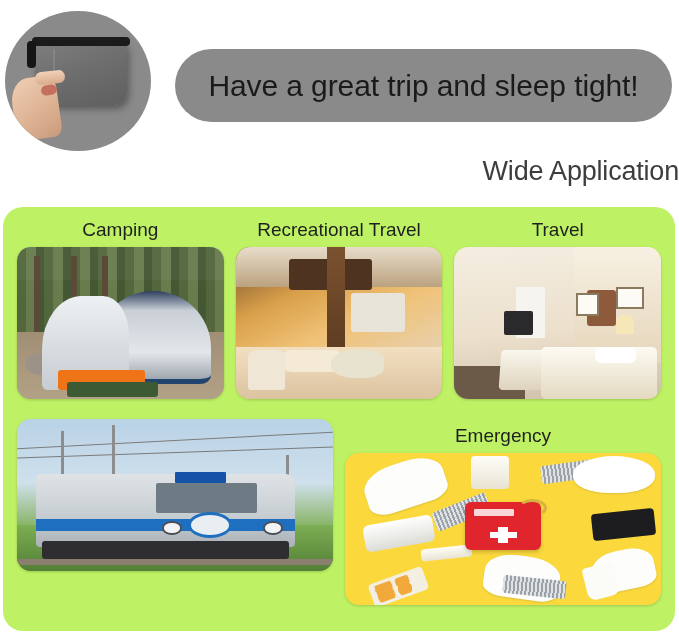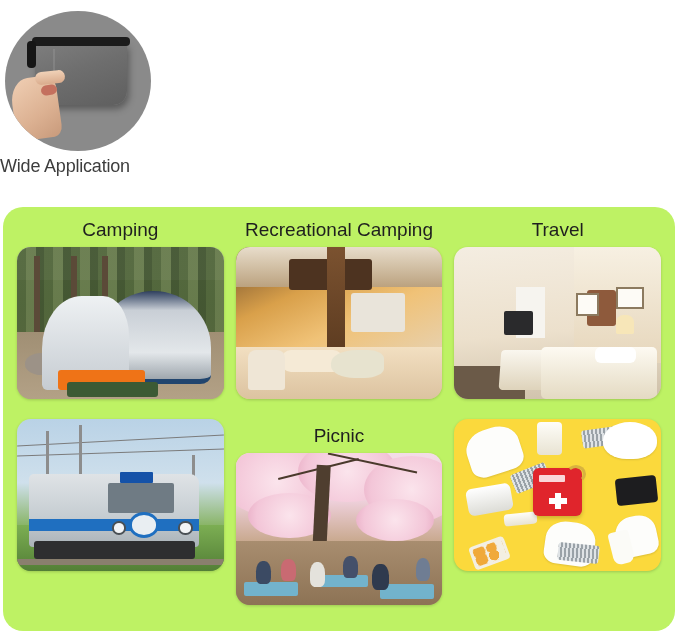--- a/index.html
+++ b/index.html
@@ -102,22 +102,22 @@
     color: #1a1a1a;
     white-space: nowrap;
     letter-spacing: -0.1px;
   }
 
   
   #section-heading {
     position: absolute;
     left: 0; top: 156px;
     width: 679px;
-    text-align: left;
-    font-size: 18px;
+    text-align: right;
+    font-size: 27px;
     color: #3d3d3d;
     letter-spacing: -0.2px;
   }
 
   
   #application-grid {
     position: absolute;
     left: 3px; top: 207px;
     width: 672px; height: 424px;
     background: #bef264;
@@ -252,20 +252,23 @@
 
   <div id="product-hero">
     <div class="pouch-body"></div>
     <div class="pouch-zipper"></div>
     <div class="zipper-pull"></div>
     <div class="hand"></div>
     <div class="finger"></div>
     <div class="thumb"></div>
   </div>
 
+  <div id="headline-banner">
+    <span class="headline-text">Have a great trip and sleep tight!</span>
+  </div>
 </div>
 
 <div id="section-heading">Wide Application</div>
 
 <div id="application-grid">
 
   <div class="grid-row">
 
     <div class="grid-cell">
       <div class="cell-label">Camping</div>
@@ -280,21 +283,21 @@
         <div class="rock" style="left:20%; bottom:10%; width:12%; height:10%;"></div>
         <div class="camper"></div>
         <div class="tent"></div>
         <div class="tent-door"></div>
         <div class="pad-orange"></div>
         <div class="pad-green"></div>
       </div>
     </div>
 
     <div class="grid-cell">
-      <div class="cell-label">Recreational Camping</div>
+      <div class="cell-label">Recreational Travel</div>
       <div class="cell-photo scene-rv">
         <div class="ceiling"></div>
         <div class="cabinet"></div>
         <div class="wood-col"></div>
         <div class="window"></div>
         <div class="bed"></div>
         <div class="pillow"></div>
         <div class="plush"></div>
         <div class="seat"></div>
       </div>
@@ -333,45 +336,23 @@
         <div class="front-win"></div>
         <div class="destsign"></div>
         <div class="headlight" style="left:46%;"></div>
         <div class="headlight" style="left:78%;"></div>
         <div class="roundel"></div>
         <div class="skirt"></div>
         <div class="rail"></div>
       </div>
     </div>
 
-    <div class="grid-cell">
-      <div class="cell-label">Picnic</div>
-      <div class="cell-photo scene-picnic">
-        <div class="blossom" style="left:-6%; top:-4%; width:52%; height:46%;"></div>
-        <div class="blossom" style="left:30%; top:-8%; width:48%; height:40%;"></div>
-        <div class="blossom" style="right:-8%; top:2%; width:46%; height:44%;"></div>
-        <div class="blossom" style="left:6%; top:26%; width:40%; height:30%;"></div>
-        <div class="blossom" style="right:4%; top:30%; width:38%; height:28%;"></div>
-        <div class="branch" style="left:20%; top:10%; width:40%; height:2px; transform:rotate(-14deg);"></div>
-        <div class="branch" style="left:44%; top:6%; width:44%; height:2px; transform:rotate(12deg);"></div>
-        <div class="trunk"></div>
-        <div class="ground"></div>
-        <div class="mat" style="left:4%; bottom:6%; width:26%; height:9%;"></div>
-        <div class="mat" style="left:40%; bottom:12%; width:24%; height:8%;"></div>
-        <div class="mat" style="right:4%; bottom:4%; width:26%; height:10%;"></div>
-        <div class="person" style="left:10%; bottom:14%; width:7%; height:15%; background:#3b4a63;"></div>
-        <div class="person" style="left:22%; bottom:16%; width:7%; height:14%; background:#c96a72;"></div>
-        <div class="person" style="left:36%; bottom:12%; width:7%; height:16%; background:#e4e2dc;"></div>
-        <div class="person" style="left:52%; bottom:18%; width:7%; height:14%; background:#44506a;"></div>
-        <div class="person" style="left:66%; bottom:10%; width:8%; height:17%; background:#2f3a4e;"></div>
-        <div class="person" style="right:6%; bottom:16%; width:7%; height:15%; background:#6f7d93;"></div>
-      </div>
-    </div>
-
-    <div class="grid-cell">
+
+    <div class="grid-cell">
+      <div class="cell-label">Emergency</div>
       <div class="cell-photo scene-emergency">
         <div class="glove" style="left:6%; top:6%; width:26%; height:30%; transform:rotate(-18deg);"></div>
         <div class="glove" style="left:44%; bottom:4%; width:24%; height:28%; transform:rotate(8deg);"></div>
         <div class="glove" style="right:2%; bottom:10%; width:20%; height:26%; transform:rotate(-12deg);"></div>
         <div class="bottle" style="left:40%; top:2%; width:12%; height:22%;"></div>
         <div class="battery" style="left:62%; top:6%; width:20%; height:12%; transform:rotate(-8deg);"></div>
         <div class="battery" style="left:28%; top:32%; width:18%; height:13%; transform:rotate(-22deg);"></div>
         <div class="battery" style="left:50%; bottom:6%; width:20%; height:12%; transform:rotate(6deg);"></div>
         <div class="mask" style="right:2%; top:2%; width:26%; height:24%;"></div>
         <div class="flashlight" style="left:6%; top:44%; width:22%; height:18%; transform:rotate(-10deg);"></div>

